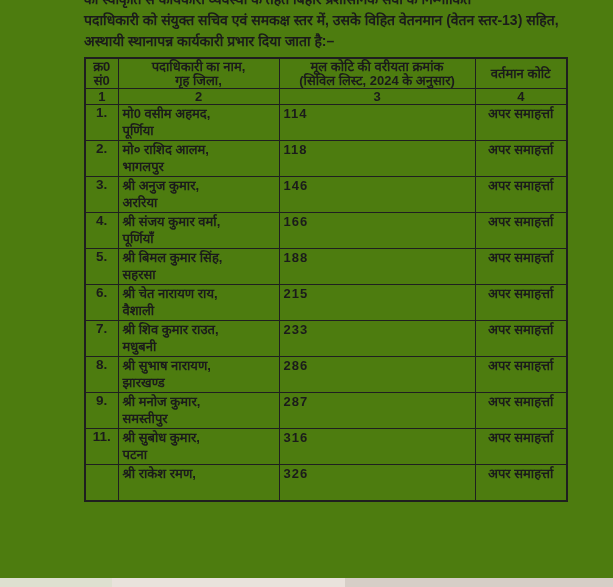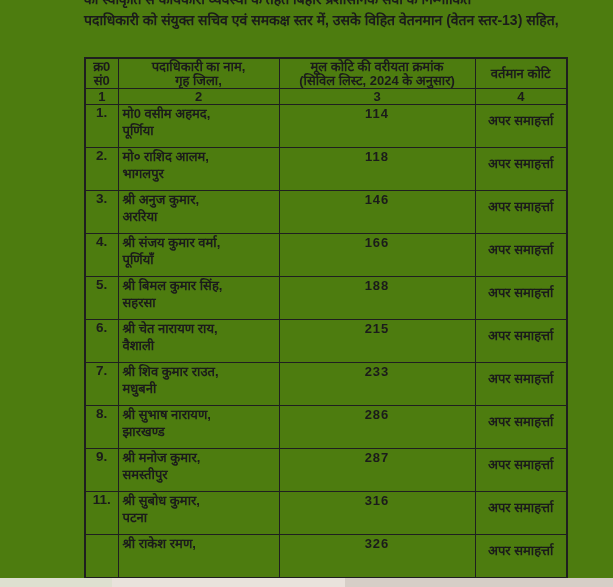--- a/index.html
+++ b/index.html
@@ -35,43 +35,44 @@
   .officer-table .colnum td{
     height:15px;line-height:15px;text-align:center;font-weight:700;padding:0;
   }
   .officer-table tbody.rows td{height:34px;vertical-align:top;}
   .officer-table td.sn{
     text-align:center;font-weight:600;vertical-align:middle;font-size:13.5px;
   }
   .officer-table td.name-cell{line-height:17px;font-weight:700;}
   .officer-table td.name-cell .district{font-weight:700;}
   .officer-table td.num{
-    text-align:center;font-weight:700;padding-top:1px;line-height:16px;letter-spacing:1px;
+    text-align:left;font-weight:700;padding-top:1px;line-height:16px;letter-spacing:1px;
   }
   .officer-table td.grade{
-    text-align:center;font-weight:700;padding-top:8px;line-height:16px;white-space:nowrap;
+    text-align:center;font-weight:700;padding-top:1px;line-height:16px;white-space:nowrap;
   }
 
   
   .scan-strip{
     position:absolute;left:0;bottom:0;width:613px;height:9px;z-index:5;
     display:flex;
   }
   .scan-strip .seg{display:block;height:100%;}
 </style>
 </head>
 <body>
 
 <div class="page">
 
   <div class="intro">
     <div class="line clipped">
       <span>की स्वीकृति से कार्यकारी व्यवस्था के तहत बिहार प्रशासनिक सेवा के निम्नांकित</span>
     </div>
     <div class="line">पदाधिकारी को संयुक्त सचिव एवं समकक्ष स्तर में, उसके विहित वेतनमान (वेतन स्तर-13) सहित,</div>
+    <div class="line">अस्थायी स्थानापन्न कार्यकारी प्रभार दिया जाता है:–</div>
   </div>
 
   <table class="officer-table">
     <colgroup>
       <col style="width:33px">
         <col style="width:161px">
         <col style="width:196px">
         <col style="width:92px">
     </colgroup>
     <thead>

